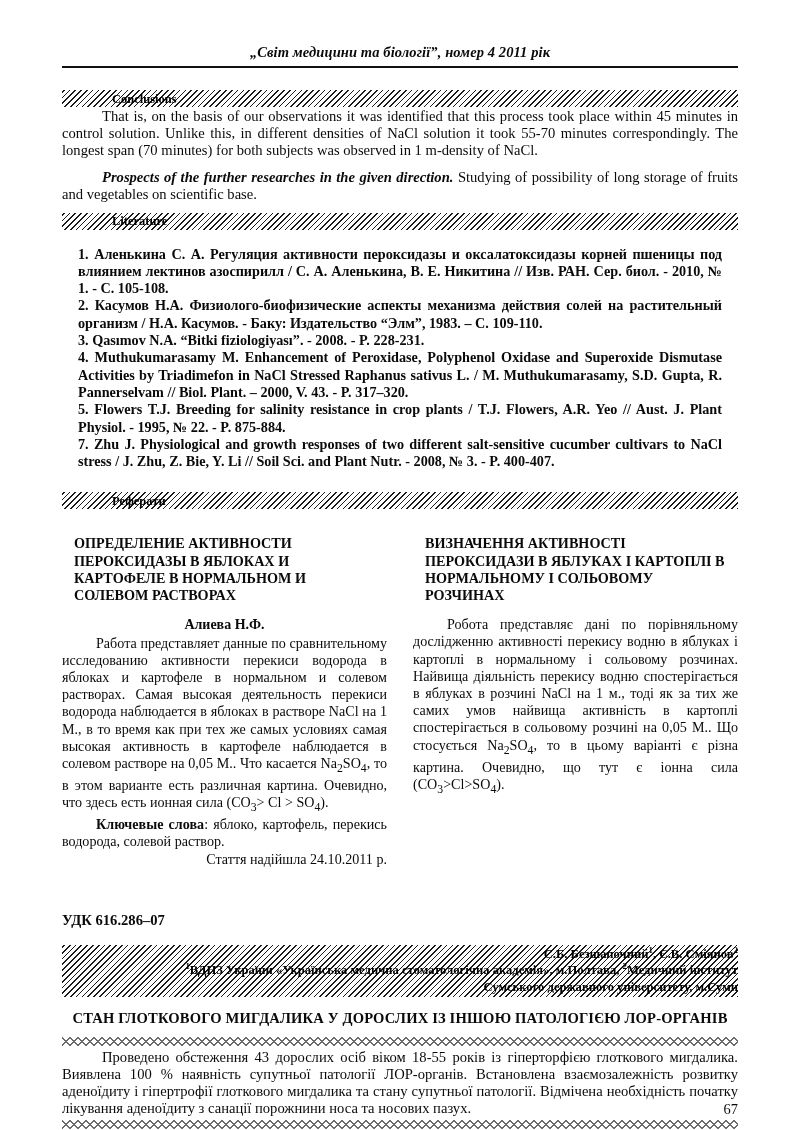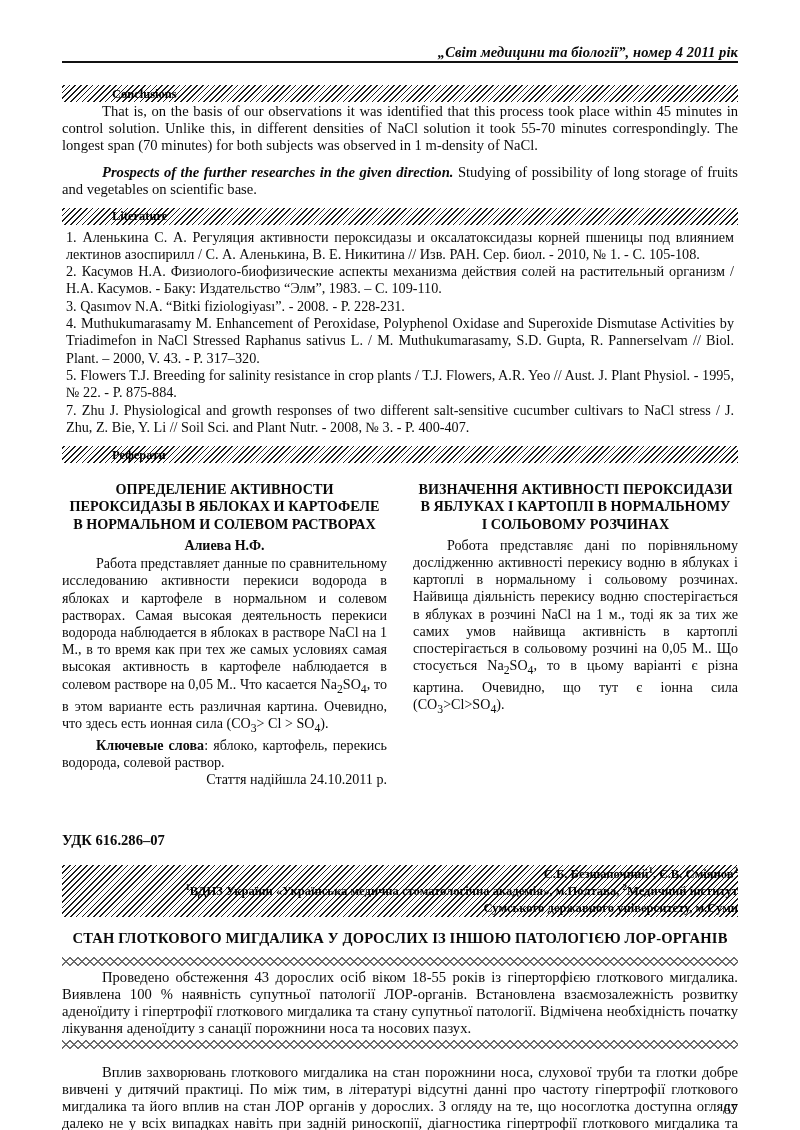--- a/index.html
+++ b/index.html
@@ -19,25 +19,26 @@
     position: absolute;
     left: 0; top: 0;
     width: 800px;
     height: 1130px;
     box-sizing: border-box;
     padding: 44px 62px 0 62px;
   }
 
   
   .runhead {
-    text-align: right;
+    text-align: center;
     font-style: italic;
     font-weight: bold;
     font-size: 14.5px;
     letter-spacing: .1px;
+    padding-bottom: 5px;
   }
   .runhead-rule {
     height: 0;
     border-top: 2.2px solid #111;
     margin-bottom: 22px;
   }
 
   
   .banner {
     position: relative;
@@ -78,40 +79,40 @@
     margin: 0;
     font-size: 14.6px;
     line-height: 16.9px;
     text-align: justify;
     text-indent: 40px;
     hyphens: none;
   }
   .sect-gap { height: 10px; }
 
   .bib {
-    margin: 4px;
+    margin: 16px;
     font-size: 14.2px;
     line-height: 17.3px;
     text-align: justify;
+    font-weight: bold;
   }
   .bib .item { display: block; text-indent: 0; padding-left: 0; }
 
   
   .abstracts {
     display: flex;
     gap: 26px;
     margin-top: 14px;
   }
   .col { width: 335px; }
   .abs-title {
-    text-align: center;
     font-weight: bold;
     font-size: 14.2px;
     line-height: 17.2px;
-    margin: 4px;
+    margin: 12px;
   }
   .abs-author {
     text-align: center;
     font-weight: bold;
     font-size: 14px;
     line-height: 17.4px;
     margin: 0 0 1px 0;
   }
   .abs-text {
     margin: 0;

